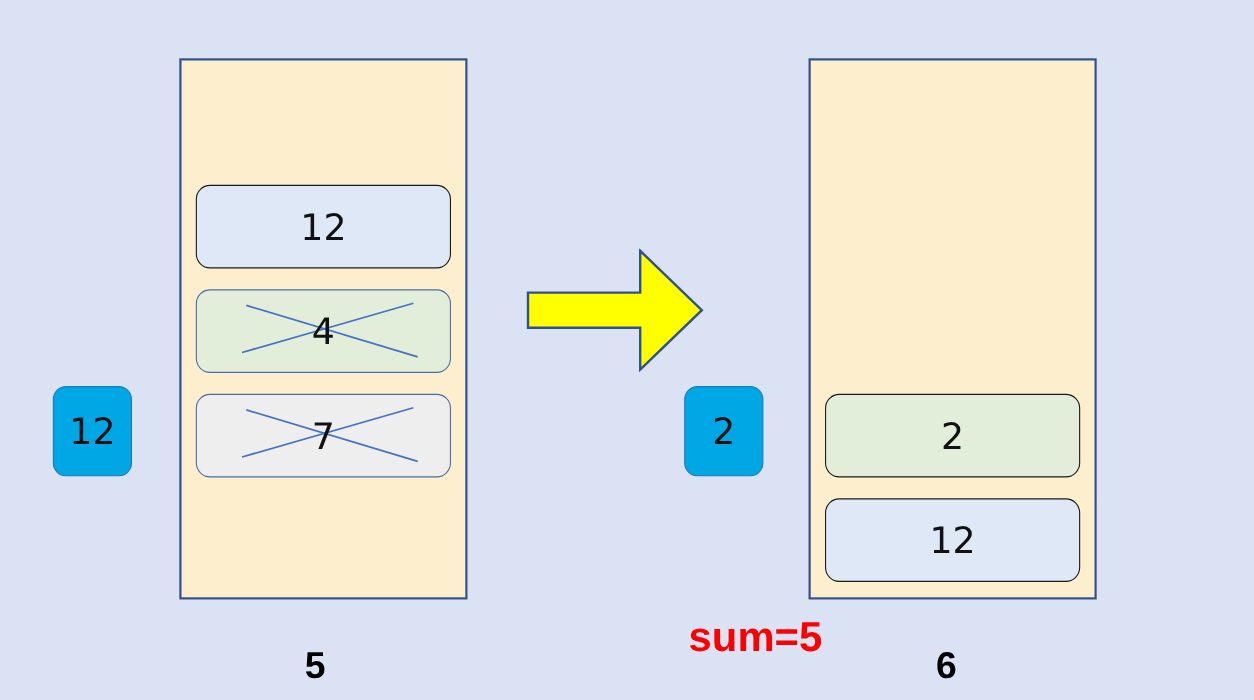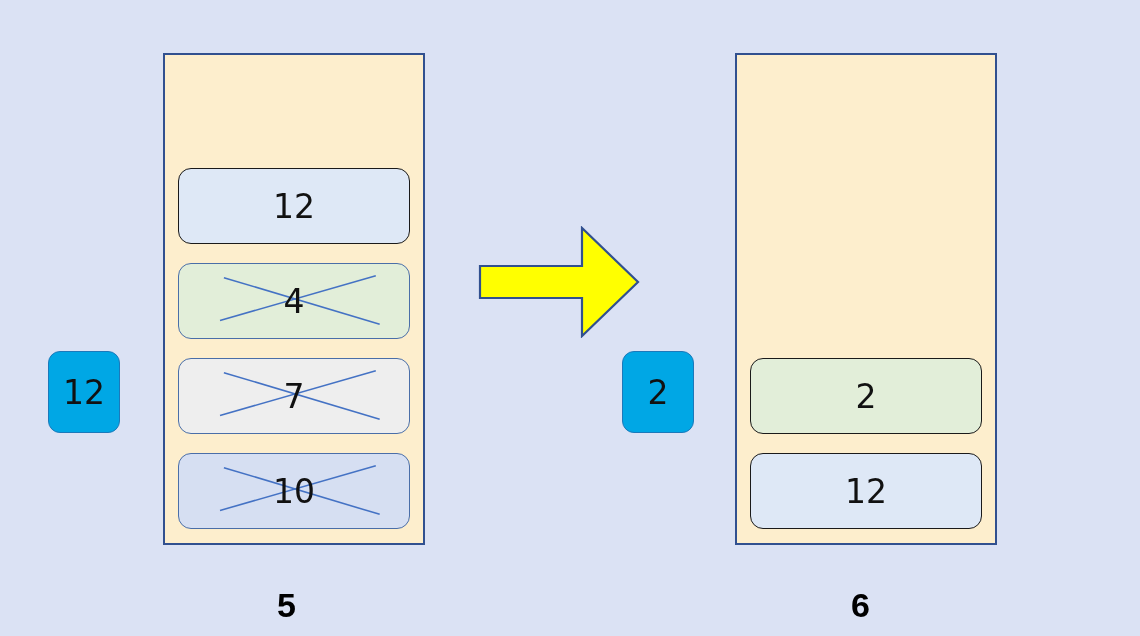--- a/index.html
+++ b/index.html
@@ -137,41 +137,35 @@
         </svg>
         <span class="cell-value">4</span>
       </div>
       <div class="cell fill-grey cell-blueb" style="left: 13px; top: 303px; width: 232px; height: 76px;">
         <svg class="xmark" viewBox="0 0 232 76">
           <line x1="44" y1="14" x2="204" y2="62" stroke="#4472c4" stroke-width="1.6"></line>
           <line x1="40" y1="58" x2="200" y2="12" stroke="#4472c4" stroke-width="1.6"></line>
         </svg>
         <span class="cell-value">7</span>
       </div>
-      <div class="cell fill-lavender cell-blueb" style="left: 13px; top: 398px; width: 232px; height: 76px;">
-        <svg class="xmark" viewBox="0 0 232 76">
-          <line x1="44" y1="14" x2="204" y2="62" stroke="#4472c4" stroke-width="1.6"></line>
-          <line x1="40" y1="58" x2="200" y2="12" stroke="#4472c4" stroke-width="1.6"></line>
-        </svg>
-        <span class="cell-value">10</span>
-      </div>
     </div>
 
   <div class="badge" id="badge-right">2</div>
 
   <div class="panel" id="panel-right">
       <div class="cell fill-green cell-dark" style="left: 13px; top: 303px; width: 232px; height: 76px;">
         <span class="cell-value">2</span>
       </div>
       <div class="cell fill-lightblue cell-dark" style="left: 13px; top: 398px; width: 232px; height: 76px;">
         <span class="cell-value">12</span>
       </div>
     </div>
 
   <svg id="arrow" viewBox="0 0 162 112">
     <polygon points="2,40 104,40 104,2 160,56 104,110 104,72 2,72" fill="#ffff00" stroke="#31508f" stroke-width="2.2" stroke-linejoin="miter"></polygon>
   </svg>
 
   <div class="fig-label" id="fig-left">5</div>
 
+  <div class="sum-label" id="sum-right">sum=5</div>
   <div class="fig-label" id="fig-right">6</div>
 
 </div>
 
 </body></html>

